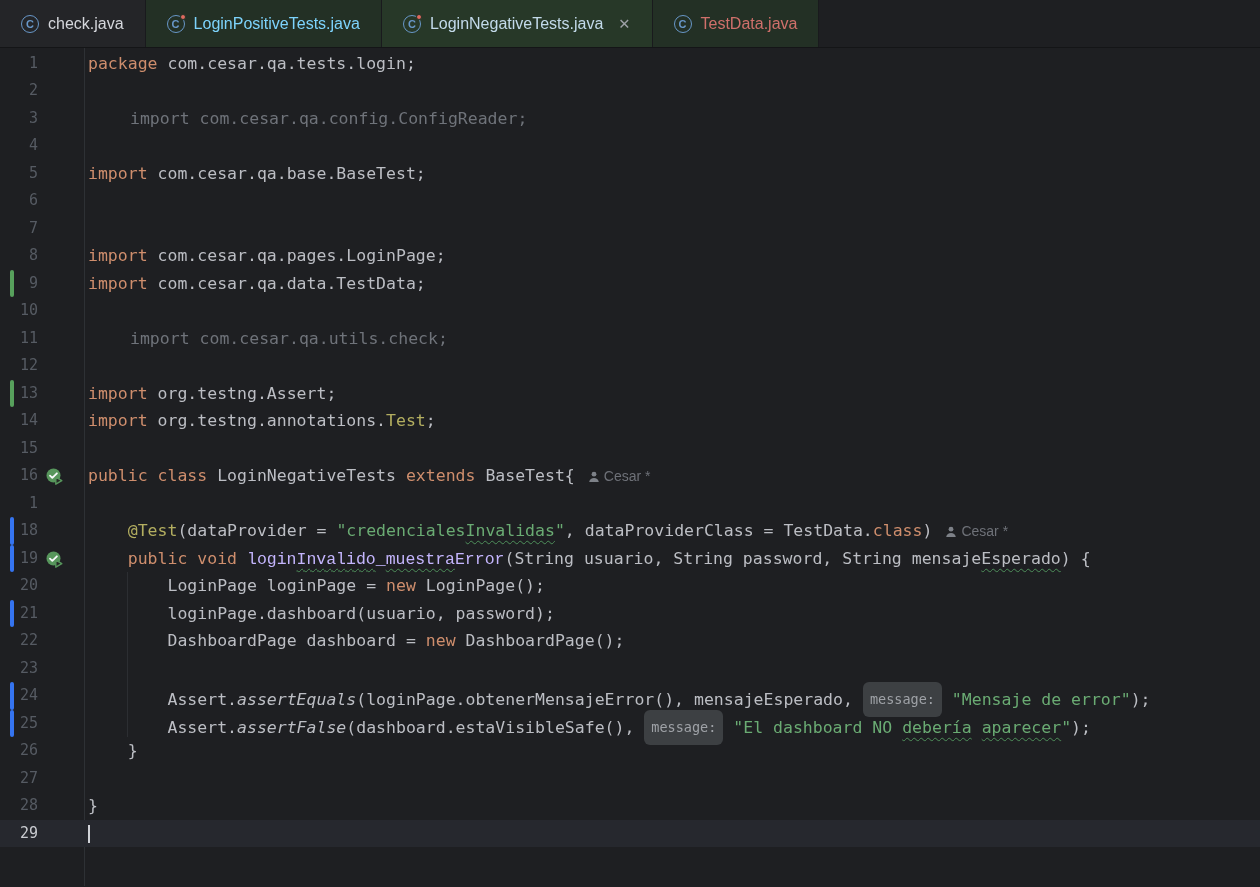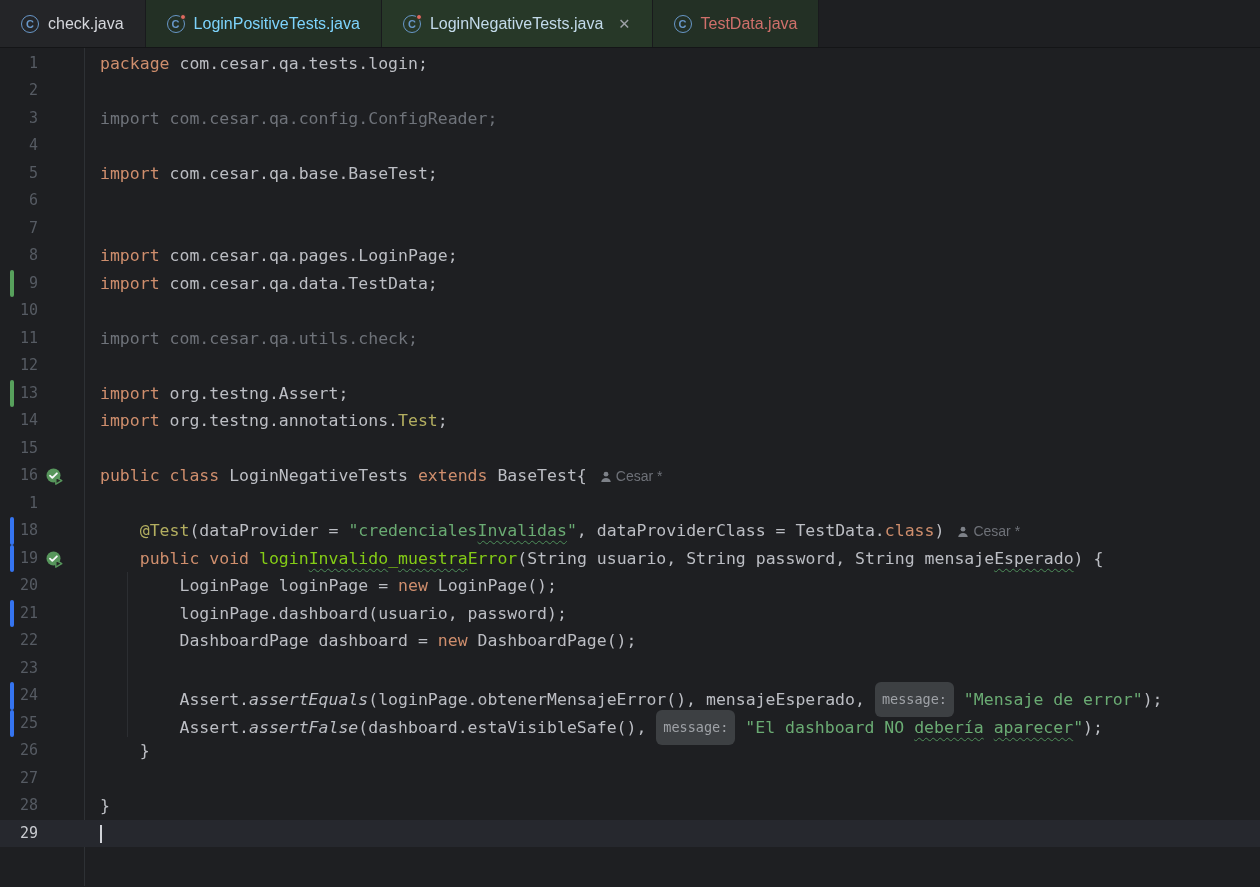--- a/index.html
+++ b/index.html
@@ -42,28 +42,28 @@
           white-space:pre; }
   .line.caret-line { background:#26282E; }
   .num { position:absolute; left:0; top:0; width:38px; text-align:right;
          color:#565B63; font-size:15px; }
   .caret-line .num { color:#C9CBD0; }
   .bar { position:absolute; left:10px; top:0; bottom:0; width:4px;
          border-radius:2px; }
   .bar.green { background:#57A05C; }
   .bar.blue  { background:#3574F0; }
   .gicon { position:absolute; left:45px; top:5px; width:20px; height:18px; }
-  .code { position:absolute; left:100px; top:0; }
+  .code { position:absolute; left:88px; top:0; }
 
   .t-kw  { color:#CF8E6D; }
   .t-pl  { color:#BCBEC4; }
-  .t-gr  { color:#6F737A; }
+  .t-gr  { color:#6F737A;margin-left:42px; }
   .t-str { color:#6AAB73; }
   .t-ann { color:#B3AE60; }
-  .t-mth { color:#84cc16; }
+  .t-mth { color:#c4b5fd;font-family:Liberation Mono, monospace; }
   .t-it  { color:#BCBEC4; font-style:italic;text-align:center; }
   .t-wavy { text-decoration-line:underline; text-decoration-style:wavy;
             text-decoration-color:#4E8F5A; text-decoration-thickness:1px;
             text-underline-offset:4px; }
 
   .chip { display:inline-block; background:#3D4043; color:#9FA2A7;
           font-size:13.5px; line-height:19px; padding:8px 7px; border-radius:6px;
           vertical-align:1px; }
   .author { color:#6E7178; font-family:"Liberation Sans", sans-serif;
             font-size:14px; margin-left:13px; }

